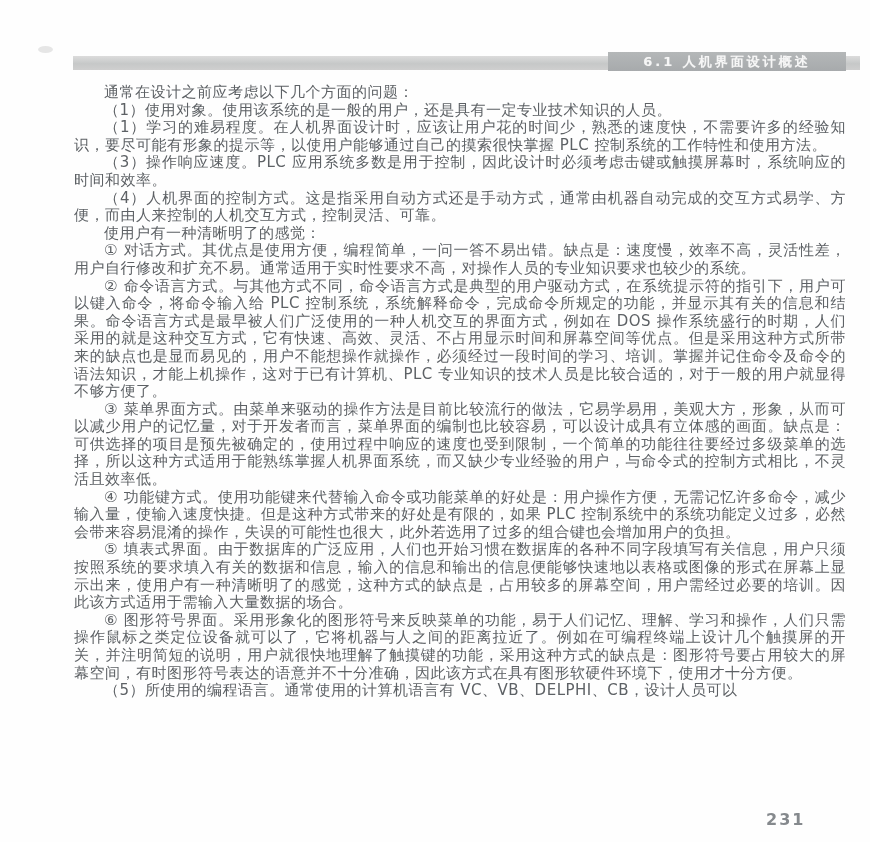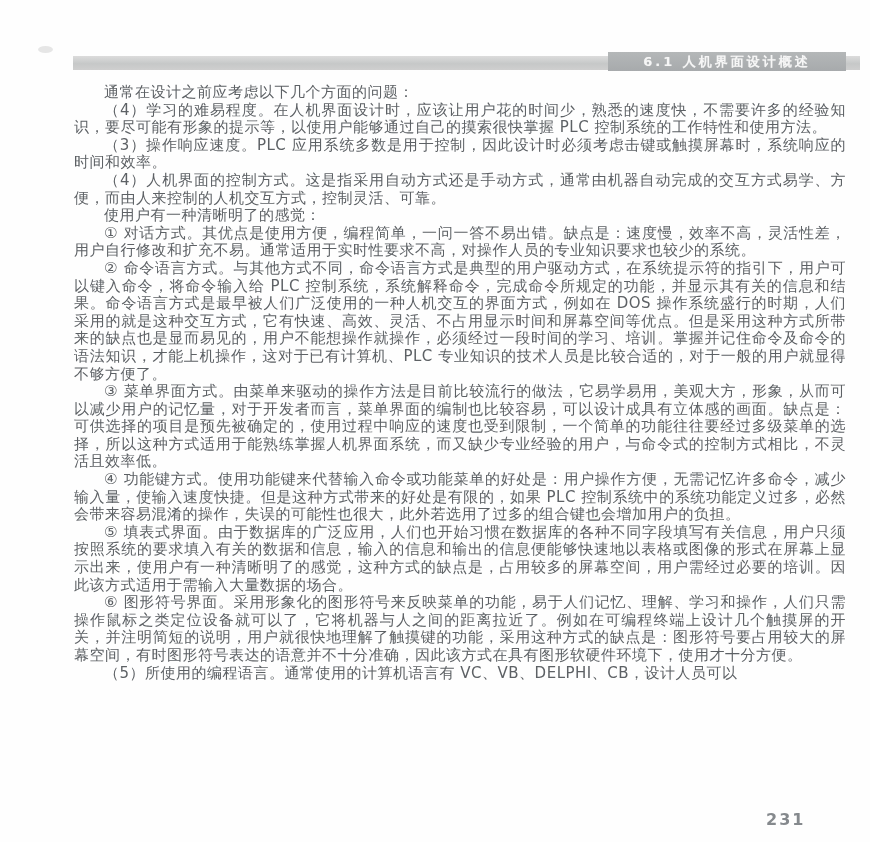--- a/index.html
+++ b/index.html
@@ -89,22 +89,23 @@
   <div class="section-header-bar"></div>
 
   <div class="section-header-tab">
     <span>6.1  人机界面设计概述</span>
   </div>
 
   <div class="body-text">
 
       <p>通常在设计之前应考虑以下几个方面的问题：</p>
 
+      <p>（1）使用对象。使用该系统的是一般的用户，还是具有一定专业技术知识的人员。</p>
 
-      <p>（4）学习的难易程度。在人机界面设计时，应该让用户花的时间少，熟悉的速度快，不需要许多的经验知识，要尽可能有形象的提示等，以使用户能够通过自己的摸索很快掌握 PLC 控制系统的工作特性和使用方法。</p>
+      <p>（1）学习的难易程度。在人机界面设计时，应该让用户花的时间少，熟悉的速度快，不需要许多的经验知识，要尽可能有形象的提示等，以使用户能够通过自己的摸索很快掌握 PLC 控制系统的工作特性和使用方法。</p>
 
       <p>（3）操作响应速度。PLC 应用系统多数是用于控制，因此设计时必须考虑击键或触摸屏幕时，系统响应的时间和效率。</p>
 
       <p>（4）人机界面的控制方式。这是指采用自动方式还是手动方式，通常由机器自动完成的交互方式易学、方便，而由人来控制的人机交互方式，控制灵活、可靠。</p>
 
       <p>使用户有一种清晰明了的感觉：</p>
 
       <p>① 对话方式。其优点是使用方便，编程简单，一问一答不易出错。缺点是：速度慢，效率不高，灵活性差，用户自行修改和扩充不易。通常适用于实时性要求不高，对操作人员的专业知识要求也较少的系统。</p>
 
       <p>② 命令语言方式。与其他方式不同，命令语言方式是典型的用户驱动方式，在系统提示符的指引下，用户可以键入命令，将命令输入给 PLC 控制系统，系统解释命令，完成命令所规定的功能，并显示其有关的信息和结果。命令语言方式是最早被人们广泛使用的一种人机交互的界面方式，例如在 DOS 操作系统盛行的时期，人们采用的就是这种交互方式，它有快速、高效、灵活、不占用显示时间和屏幕空间等优点。但是采用这种方式所带来的缺点也是显而易见的，用户不能想操作就操作，必须经过一段时间的学习、培训。掌握并记住命令及命令的语法知识，才能上机操作，这对于已有计算机、PLC 专业知识的技术人员是比较合适的，对于一般的用户就显得不够方便了。</p>

